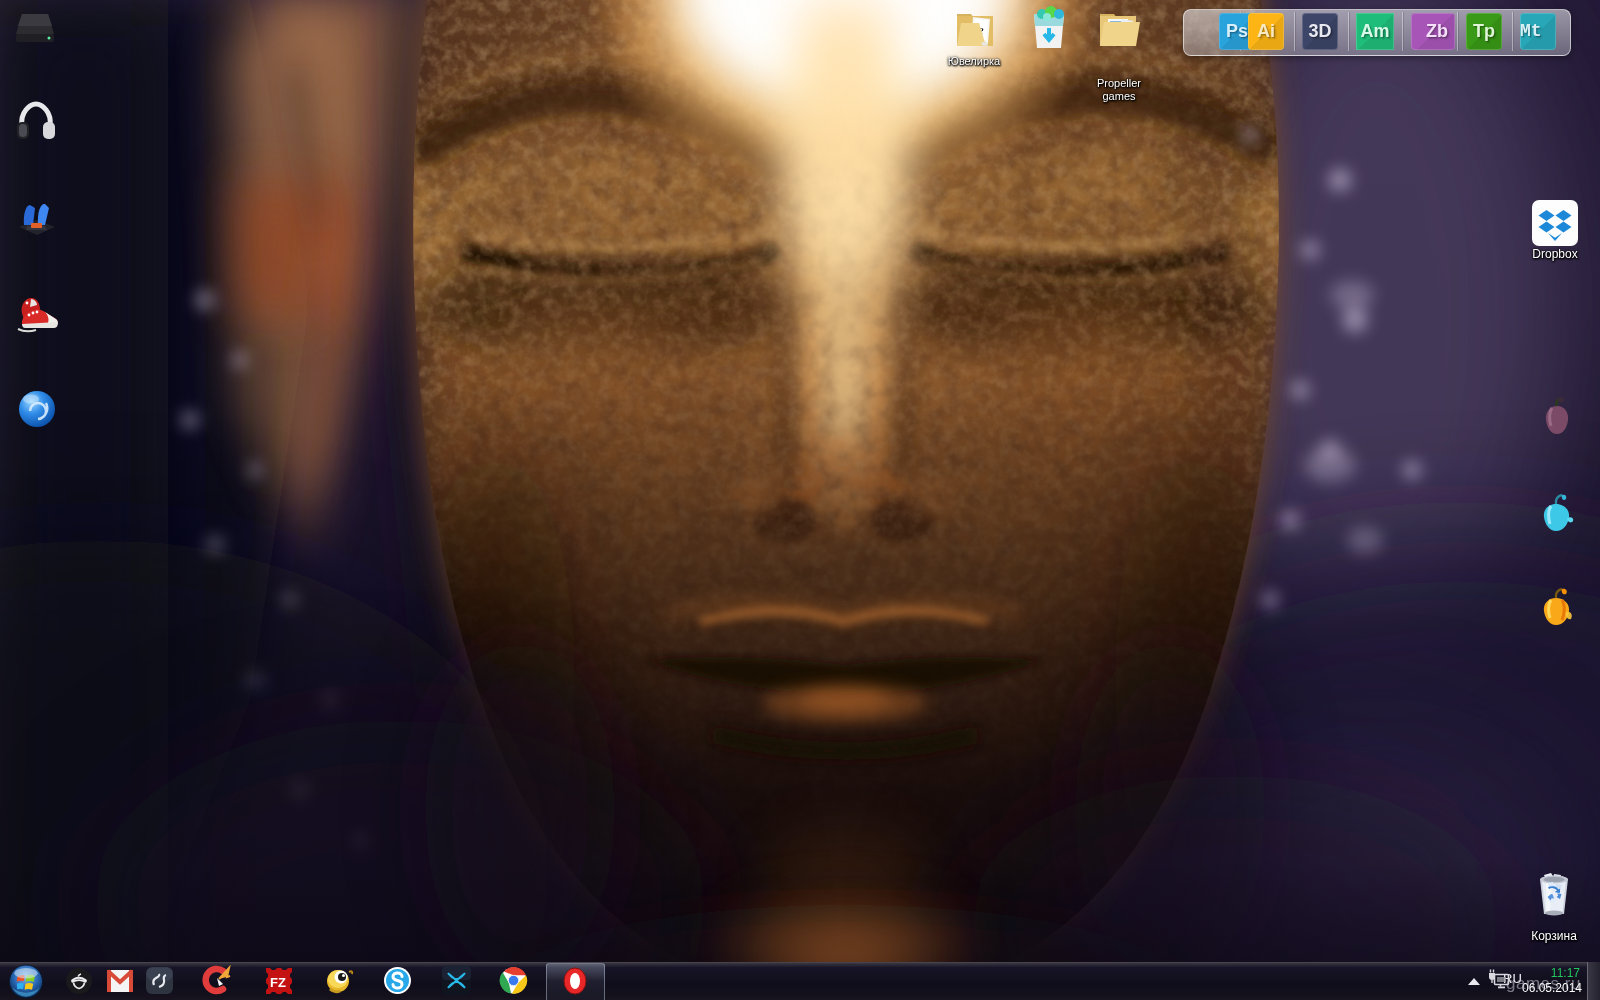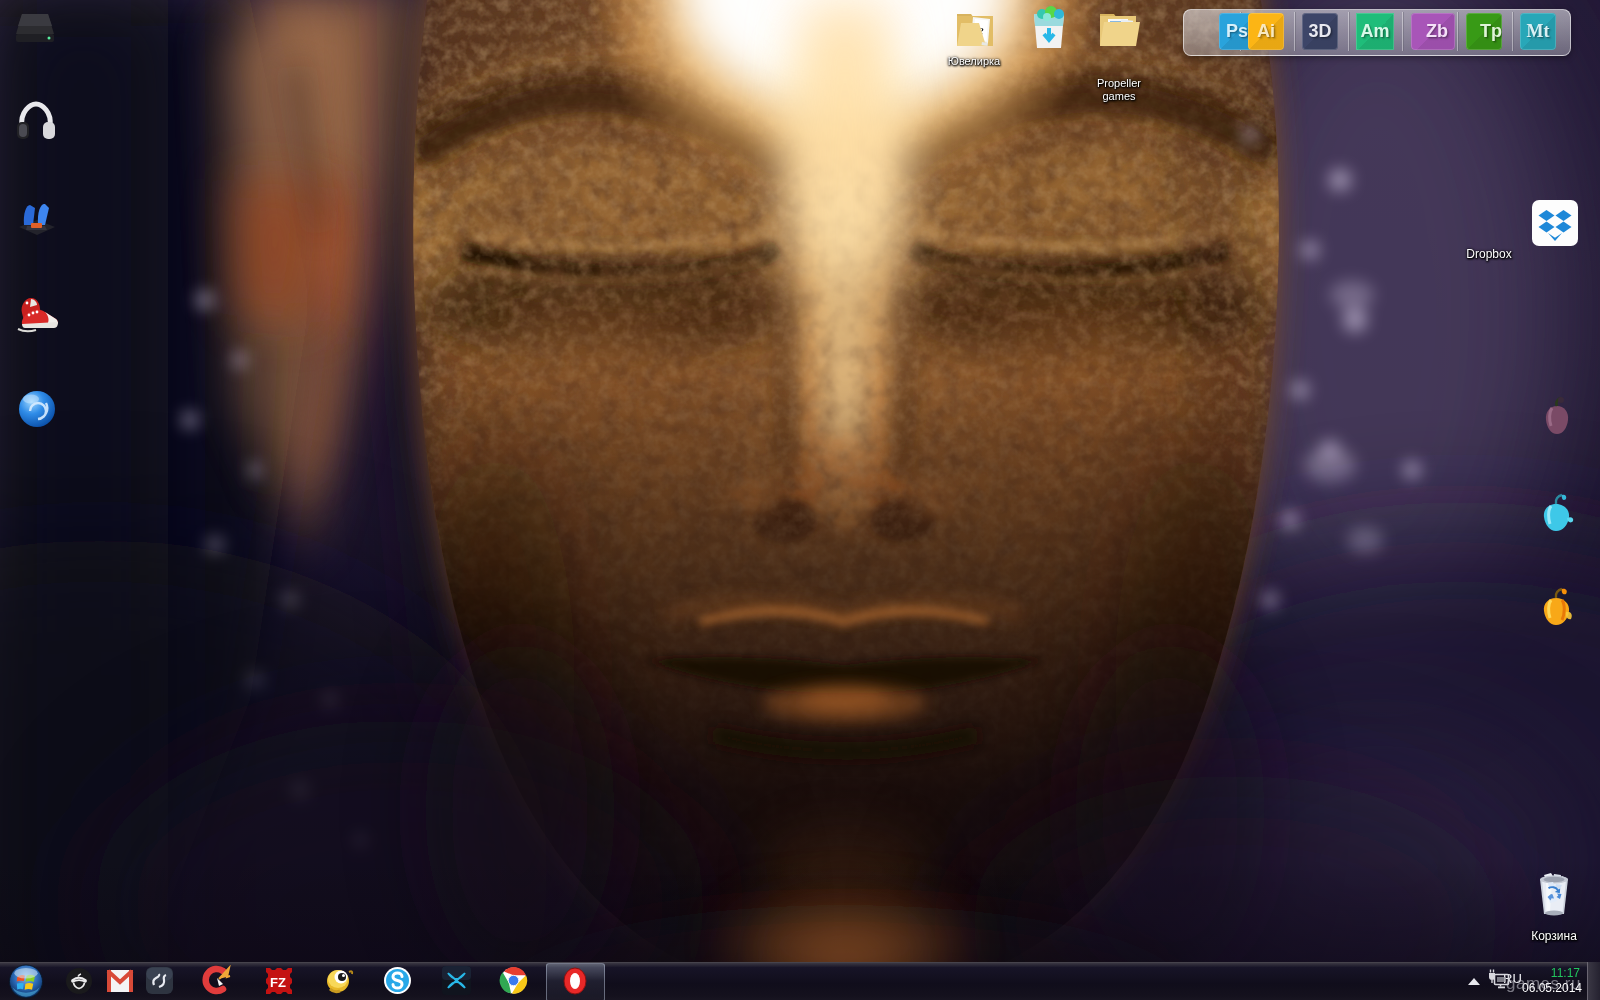--- a/index.html
+++ b/index.html
@@ -308,21 +308,21 @@
 <svg width="46" height="46" viewBox="0 0 46 46">
   <rect x="0" y="0" width="46" height="46" rx="7" fill="#fdfdfd"></rect>
   <g fill="#1e88d8">
     <path d="M16,10 L8,15.5 L16,21 L24,15.5 Z" transform="translate(-1.5,0)"></path>
     <path d="M30,10 L22,15.5 L30,21 L38,15.5 Z" transform="translate(1.5,0)"></path>
     <path d="M16,21.5 L8,27 L16,32.5 L24,27 Z" transform="translate(-1.5,0)"></path>
     <path d="M30,21.5 L22,27 L30,32.5 L38,27 Z" transform="translate(1.5,0)"></path>
     <path d="M16,33 L23,37.8 L30,33 L23,41 Z"></path>
   </g>
 </svg></div>
-<div class="lbl" style="left:1449px;top:248px;width:80px;font-size:12px;">Dropbox</div>
+<div class="lbl" style="left:1515px;top:248px;width:80px;font-size:12px;">Dropbox</div>
 <div class="icon" style="left:1540px;top:396px;width:34px;height:42px;">
 <svg width="34" height="42" viewBox="0 0 34 42">
   <path d="M17,10 C10,10 5,16 6,24 C7,32 11,38 17,38 C23,38 27,32 28,24 C29,16 24,10 17,10 Z" fill="#7a4a66"></path>
   <path d="M12,12 C9,16 9,24 11,30" stroke="#9a6a86" stroke-width="3" fill="none"></path>
   <path d="M17,10 C15,6 18,3 21,2" stroke="#2a3a1a" stroke-width="2.5" fill="none"></path>
   <circle cx="21" cy="4" r="3" fill="#3a2a3a"></circle>
 </svg></div>
 <div class="icon" style="left:1538px;top:492px;width:38px;height:42px;">
 <svg width="38" height="42" viewBox="0 0 38 42">
   <path d="M18,12 C10,12 5,18 6,25 C7,33 12,39 18,39 C25,39 30,33 31,25 C32,18 26,12 18,12 Z" fill="#3ec8e8"></path>
@@ -385,25 +385,25 @@
   background:linear-gradient(135deg,#1fbd7a 52%,rgba(0,0,0,0.08) 52%),#1fbd7a;overflow:hidden;
   box-shadow:inset 0 0 0 1px rgba(255,255,255,0.18);color:#d8f8e8;font-weight:bold;font-size:18px;
   text-align:center;line-height:37px;font-family:'Liberation Sans',sans-serif;text-shadow:1px 1px 1px rgba(0,0,0,0.25),2px 2px 2px rgba(0,0,0,0.18);">Am</div>
 <div style="position:absolute;left:1411px;top:13px;width:36px;height:37px;border-radius:4px;
   background:linear-gradient(135deg,#a855b8 52%,rgba(0,0,0,0.08) 52%),#a855b8;overflow:hidden;
   box-shadow:inset 0 0 0 1px rgba(255,255,255,0.18);color:#f4e0f8;font-weight:bold;font-size:18px;
   text-align:center;line-height:37px;font-family:'Liberation Sans',sans-serif;text-shadow:1px 1px 1px rgba(0,0,0,0.25),2px 2px 2px rgba(0,0,0,0.18);padding-left:8px;">Zb</div>
 <div style="position:absolute;left:1466px;top:13px;width:36px;height:37px;border-radius:4px;
   background:linear-gradient(135deg,#389a16 52%,rgba(0,0,0,0.08) 52%),#389a16;overflow:hidden;
   box-shadow:inset 0 0 0 1px rgba(255,255,255,0.18);color:#e0f4d8;font-weight:bold;font-size:18px;
-  text-align:right;line-height:37px;font-family:'Liberation Sans',sans-serif;text-shadow:1px 1px 1px rgba(0,0,0,0.25),2px 2px 2px rgba(0,0,0,0.18);">Tp</div>
+  text-align:center;line-height:37px;font-family:'Liberation Sans',sans-serif;text-shadow:1px 1px 1px rgba(0,0,0,0.25),2px 2px 2px rgba(0,0,0,0.18);">Tp</div>
 <div style="position:absolute;left:1520px;top:13px;width:36px;height:37px;border-radius:4px;
   background:linear-gradient(135deg,#28a7b8 52%,rgba(0,0,0,0.08) 52%),#28a7b8;overflow:hidden;
   box-shadow:inset 0 0 0 1px rgba(255,255,255,0.18);color:#d8f0f4;font-weight:bold;font-size:18px;
-  text-align:center;line-height:37px;font-family:Liberation Serif, serif;text-shadow:1px 1px 1px rgba(0,0,0,0.25),2px 2px 2px rgba(0,0,0,0.18);">Mt</div>
+  line-height:37px;font-family:Liberation Mono, monospace;text-shadow:1px 1px 1px rgba(0,0,0,0.25),2px 2px 2px rgba(0,0,0,0.18);">Mt</div>
 
 <div style="position:absolute;left:0;top:962px;width:1600px;height:38px;
   background:linear-gradient(180deg,#3a3742 0%,#171427 12%,#100d1b 55%,#14111d 85%,#181521 100%);
   border-top:1px solid #46434c;"></div>
 
 <div class="icon" style="left:8px;top:964px;width:36px;height:35px;">
 <svg width="36" height="35" viewBox="0 0 36 36">
   <defs>
         <radialGradient id="orb" cx="50%" cy="35%" r="65%">
     <stop offset="0%" stop-color="#8ab8e8"></stop>

